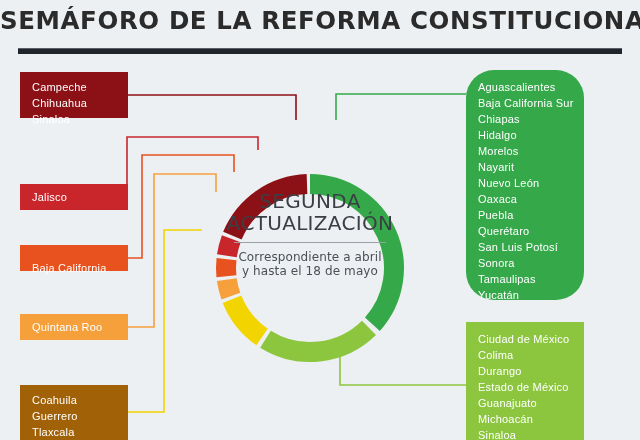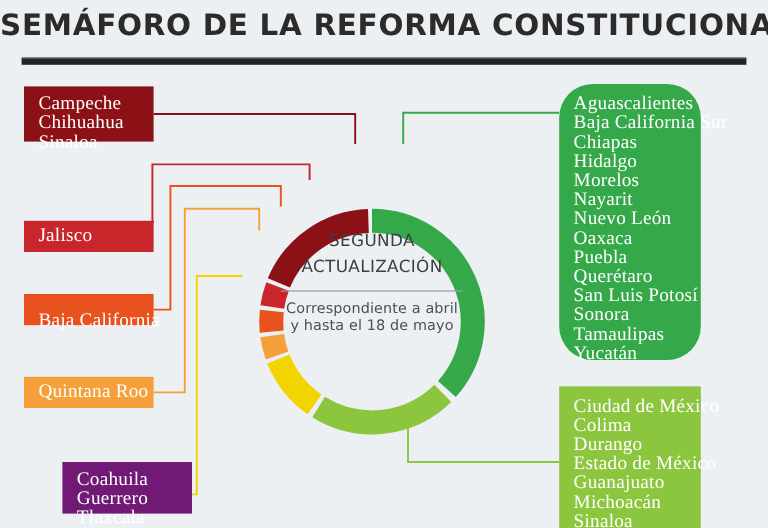--- a/index.html
+++ b/index.html
@@ -53,39 +53,39 @@
     top: 0;
     width: 640px;
     height: 440px;
   }
 
   
   .label-box {
     position: absolute;
     box-sizing: border-box;
     color: #ffffff;
-    font-family: Liberation Serif, serif;
-    font-size: 16px;
+    font-family: Liberation Sans, sans-serif;
+    font-size: 11px;
     line-height: 16px;
     padding: 7px 0 7px 12px;
     letter-spacing: 0.2px;
   }
   .label-box .row { white-space: nowrap; display: block; }
 
   
   .center-block {
     position: absolute;
     left: 222px;
     top: 190px;
     width: 176px;
     text-align: center;
   }
   .center-title {
     font-family: "DejaVu Sans", sans-serif;
-    font-size: 14px;
+    font-size: 20px;
     color: #3b3f45;
     letter-spacing: 0.3px;
     line-height: 22px;
     white-space: nowrap;
   }
   .center-divider {
     width: 152px;
     height: 1px;
     background: #9aa0a6;
     margin: 8px auto 7px auto;
@@ -157,21 +157,21 @@
   </div>
 
   <div class="label-box" style="left:20px; top:245px; width:108px; height:26px; background:#e8521e; padding-top:15px;">
     <span class="row">Baja California</span>
   </div>
 
   <div class="label-box" style="left:20px; top:314px; width:108px; height:26px; background:#f6a03c; padding-top:5px;">
     <span class="row">Quintana Roo</span>
   </div>
 
-  <div class="label-box" style="left:20px; top:385px; width:108px; height:43px; background:#701a75;margin-left:32px;">
+  <div class="label-box" style="left:20px; top:385px; width:108px; height:55px; background:#a16207;">
     <span class="row">Coahuila</span>
     <span class="row">Guerrero</span>
     <span class="row">Tlaxcala</span>
   </div>
 
   <div class="label-box" style="left:466px; top:70px; width:118px; height:230px; background:#35a949; line-height:16px; padding-top:9px;border-radius:28px;">
     <span class="row">Aguascalientes</span>
     <span class="row">Baja California Sur</span>
     <span class="row">Chiapas</span>
     <span class="row">Hidalgo</span>

